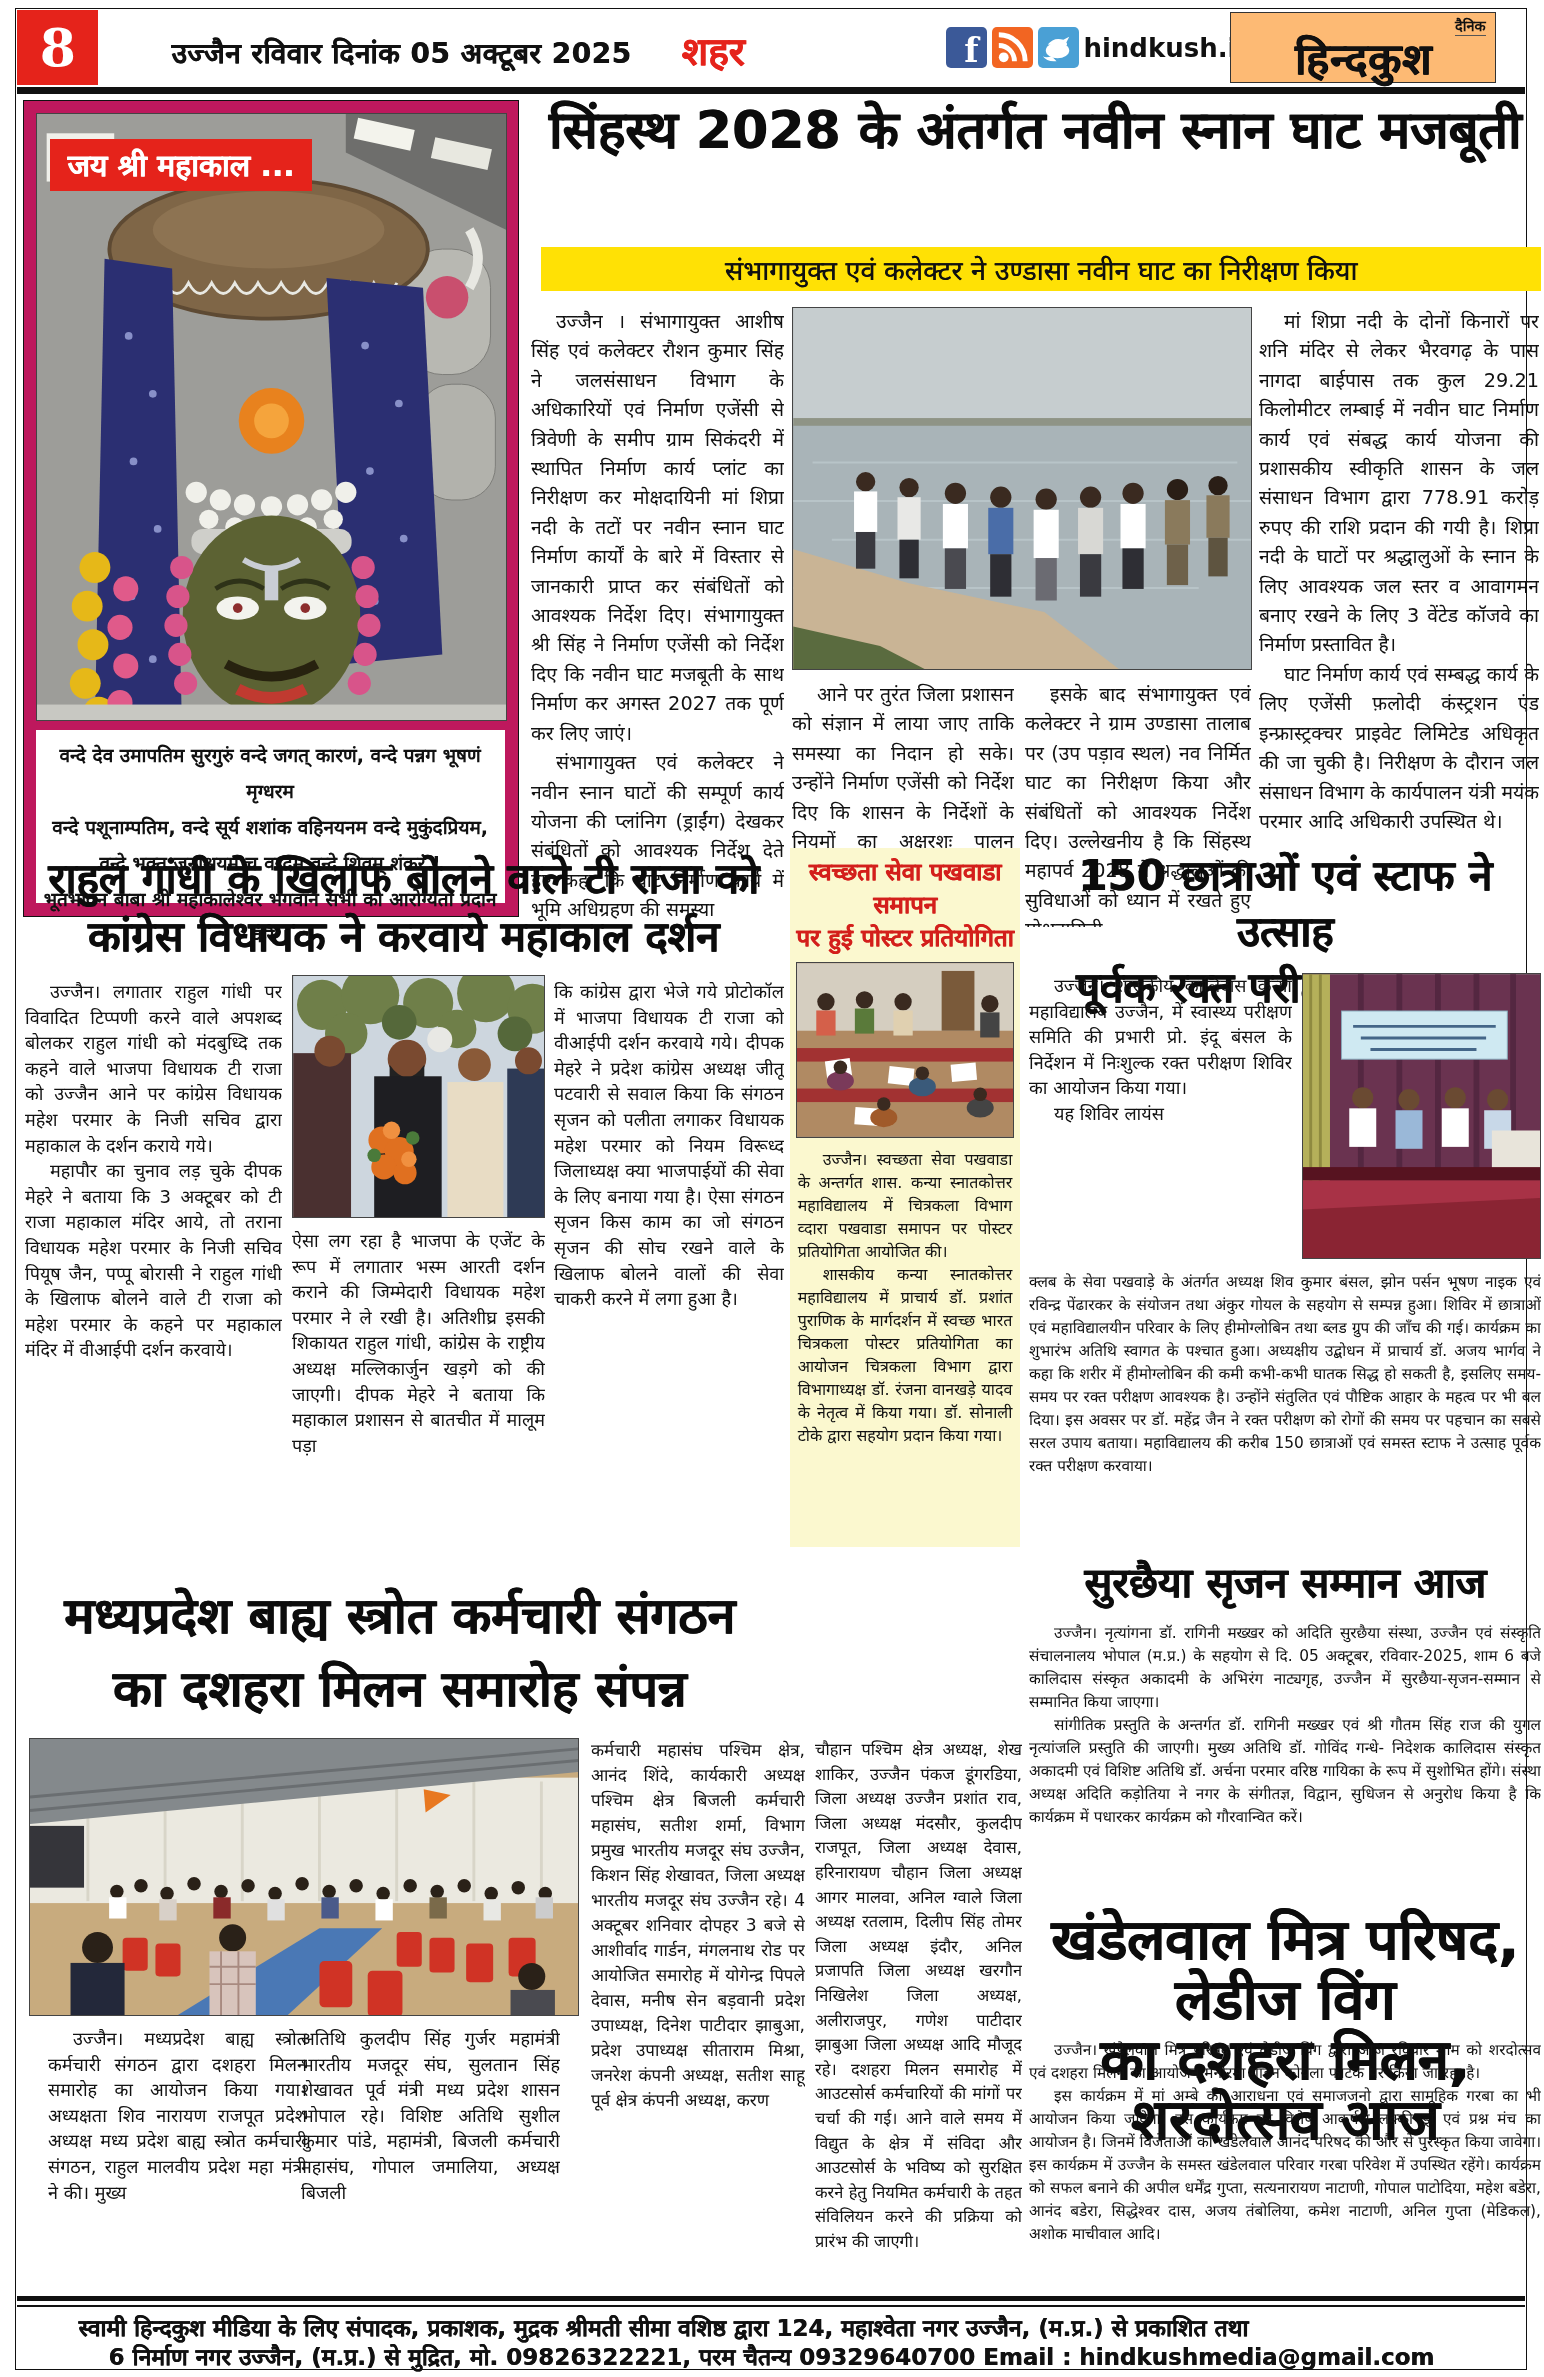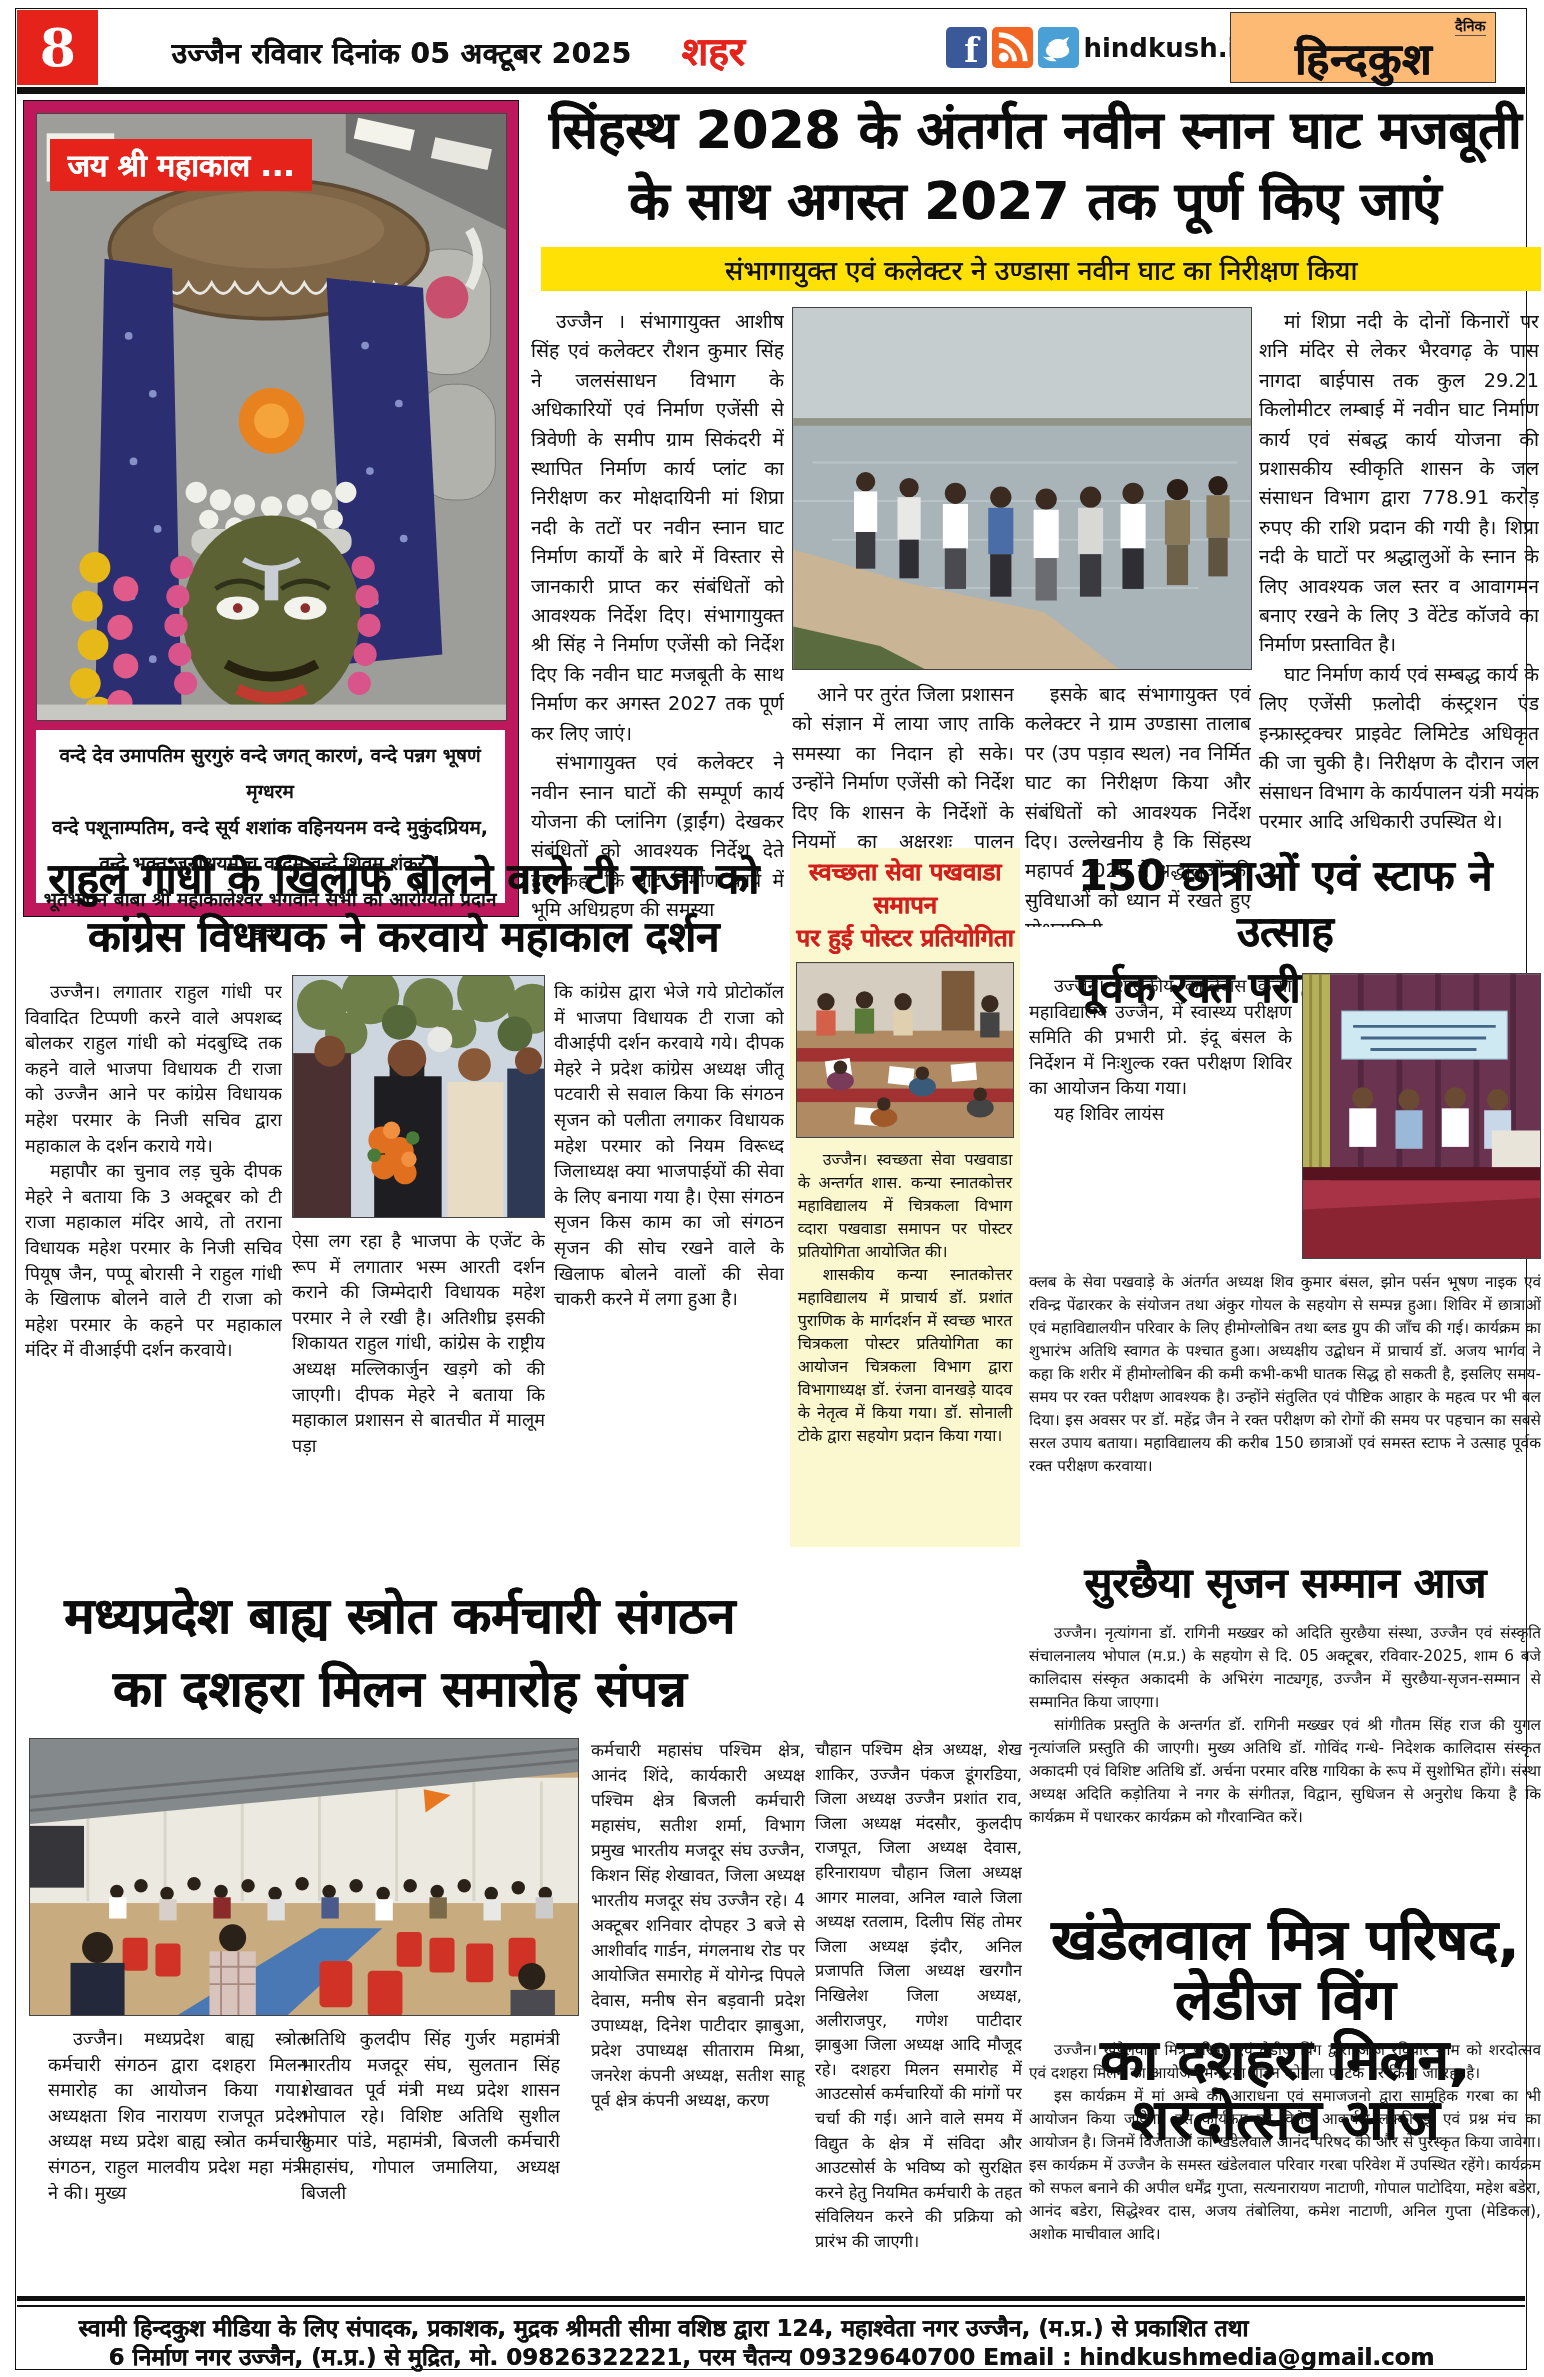--- a/index.html
+++ b/index.html
@@ -170,21 +170,20 @@
   <div class="caption-lines" style="margin-top:9.7px;width:469px;height:166px;padding-top:7px;">
     <p>वन्दे देव उमापतिम सुरगुरुं वन्दे जगत् कारणं, वन्दे पन्नग भूषणं मृग्धरम</p>
     <p>वन्दे पशूनाम्पतिम, वन्दे सूर्य शशांक वहिनयनम  वन्दे मुकुंदप्रियम,</p>
     <p>वन्दे भक्त जनाश्रयम च वरदम  वन्दे शिवम् शंकरं !</p>
     <p>भूतभावन बाबा श्री महाकालेश्वर भगवान सभी को आरोग्यता प्रदान करें ।</p>
   </div>
 </div>
 
 <div class="abs hl" style="left:529px;top:95px;width:1012px;font-size:52px;line-height:71px;">
   <div>सिंहस्थ 2028 के अंतर्गत नवीन स्नान घाट मजबूती</div>
-  <div>के साथ अगस्त 2027 तक पूर्ण किए जाएं</div>
 </div>
 <div class="abs substrip" style="left:541px;top:247px;width:1000px;height:44px;">संभागायुक्त एवं कलेक्टर ने उण्डासा नवीन घाट का निरीक्षण किया</div>
 
 <div class="abs bt bt-lead" style="left:531px;top:307px;width:253px;height:653px;">
   <p>उज्जैन । संभागायुक्त आशीष सिंह एवं कलेक्टर रौशन कुमार सिंह ने जलसंसाधन विभाग के अधिकारियों एवं निर्माण एजेंसी से त्रिवेणी के समीप ग्राम सिकंदरी में स्थापित निर्माण कार्य प्लांट का निरीक्षण कर मोक्षदायिनी मां शिप्रा नदी के तटों पर नवीन स्नान घाट निर्माण कार्यों के बारे में विस्तार से जानकारी प्राप्त कर संबंधितों को आवश्यक निर्देश दिए। संभागायुक्त श्री सिंह ने निर्माण एजेंसी को निर्देश दिए कि नवीन घाट मजबूती के साथ निर्माण कर अगस्त 2027 तक पूर्ण कर लिए जाएं।</p>
   <p>संभागायुक्त एवं कलेक्टर ने नवीन स्नान घाटों की सम्पूर्ण कार्य योजना की प्लांनिग (ड्राईंग) देखकर संबंधितों को आवश्यक निर्देश देते हुए कहा कि घाट निर्माण कार्य में भूमि अधिग्रहण की समस्या</p>
 </div>
 
 <div class="abs photo" style="left:792px;top:307px;width:460px;height:363px;">
   <svg width="460" height="363" viewBox="0 0 476 376">

